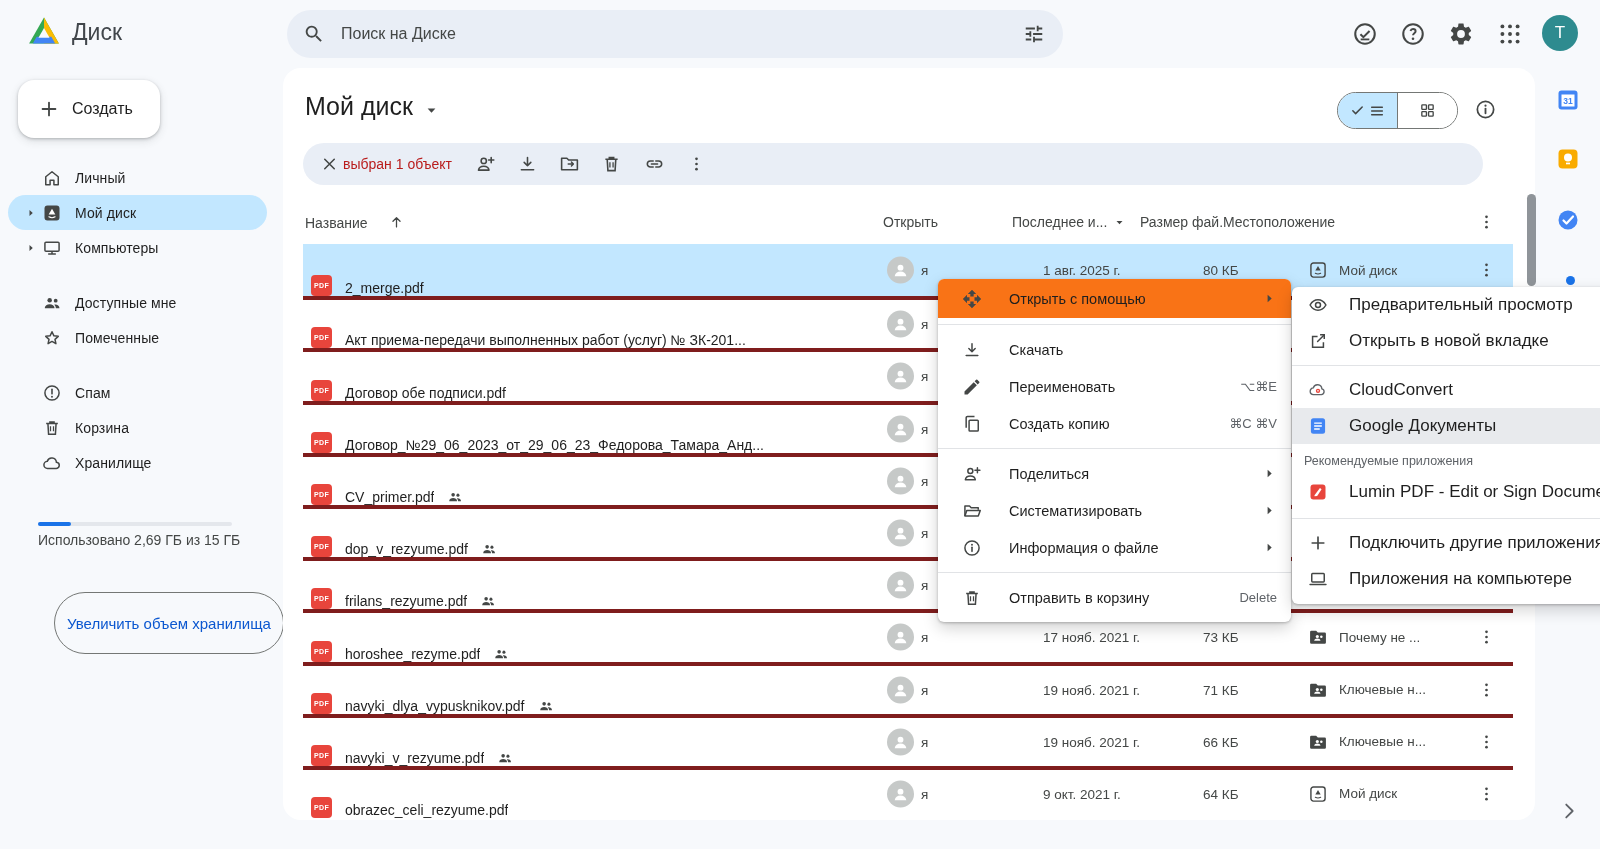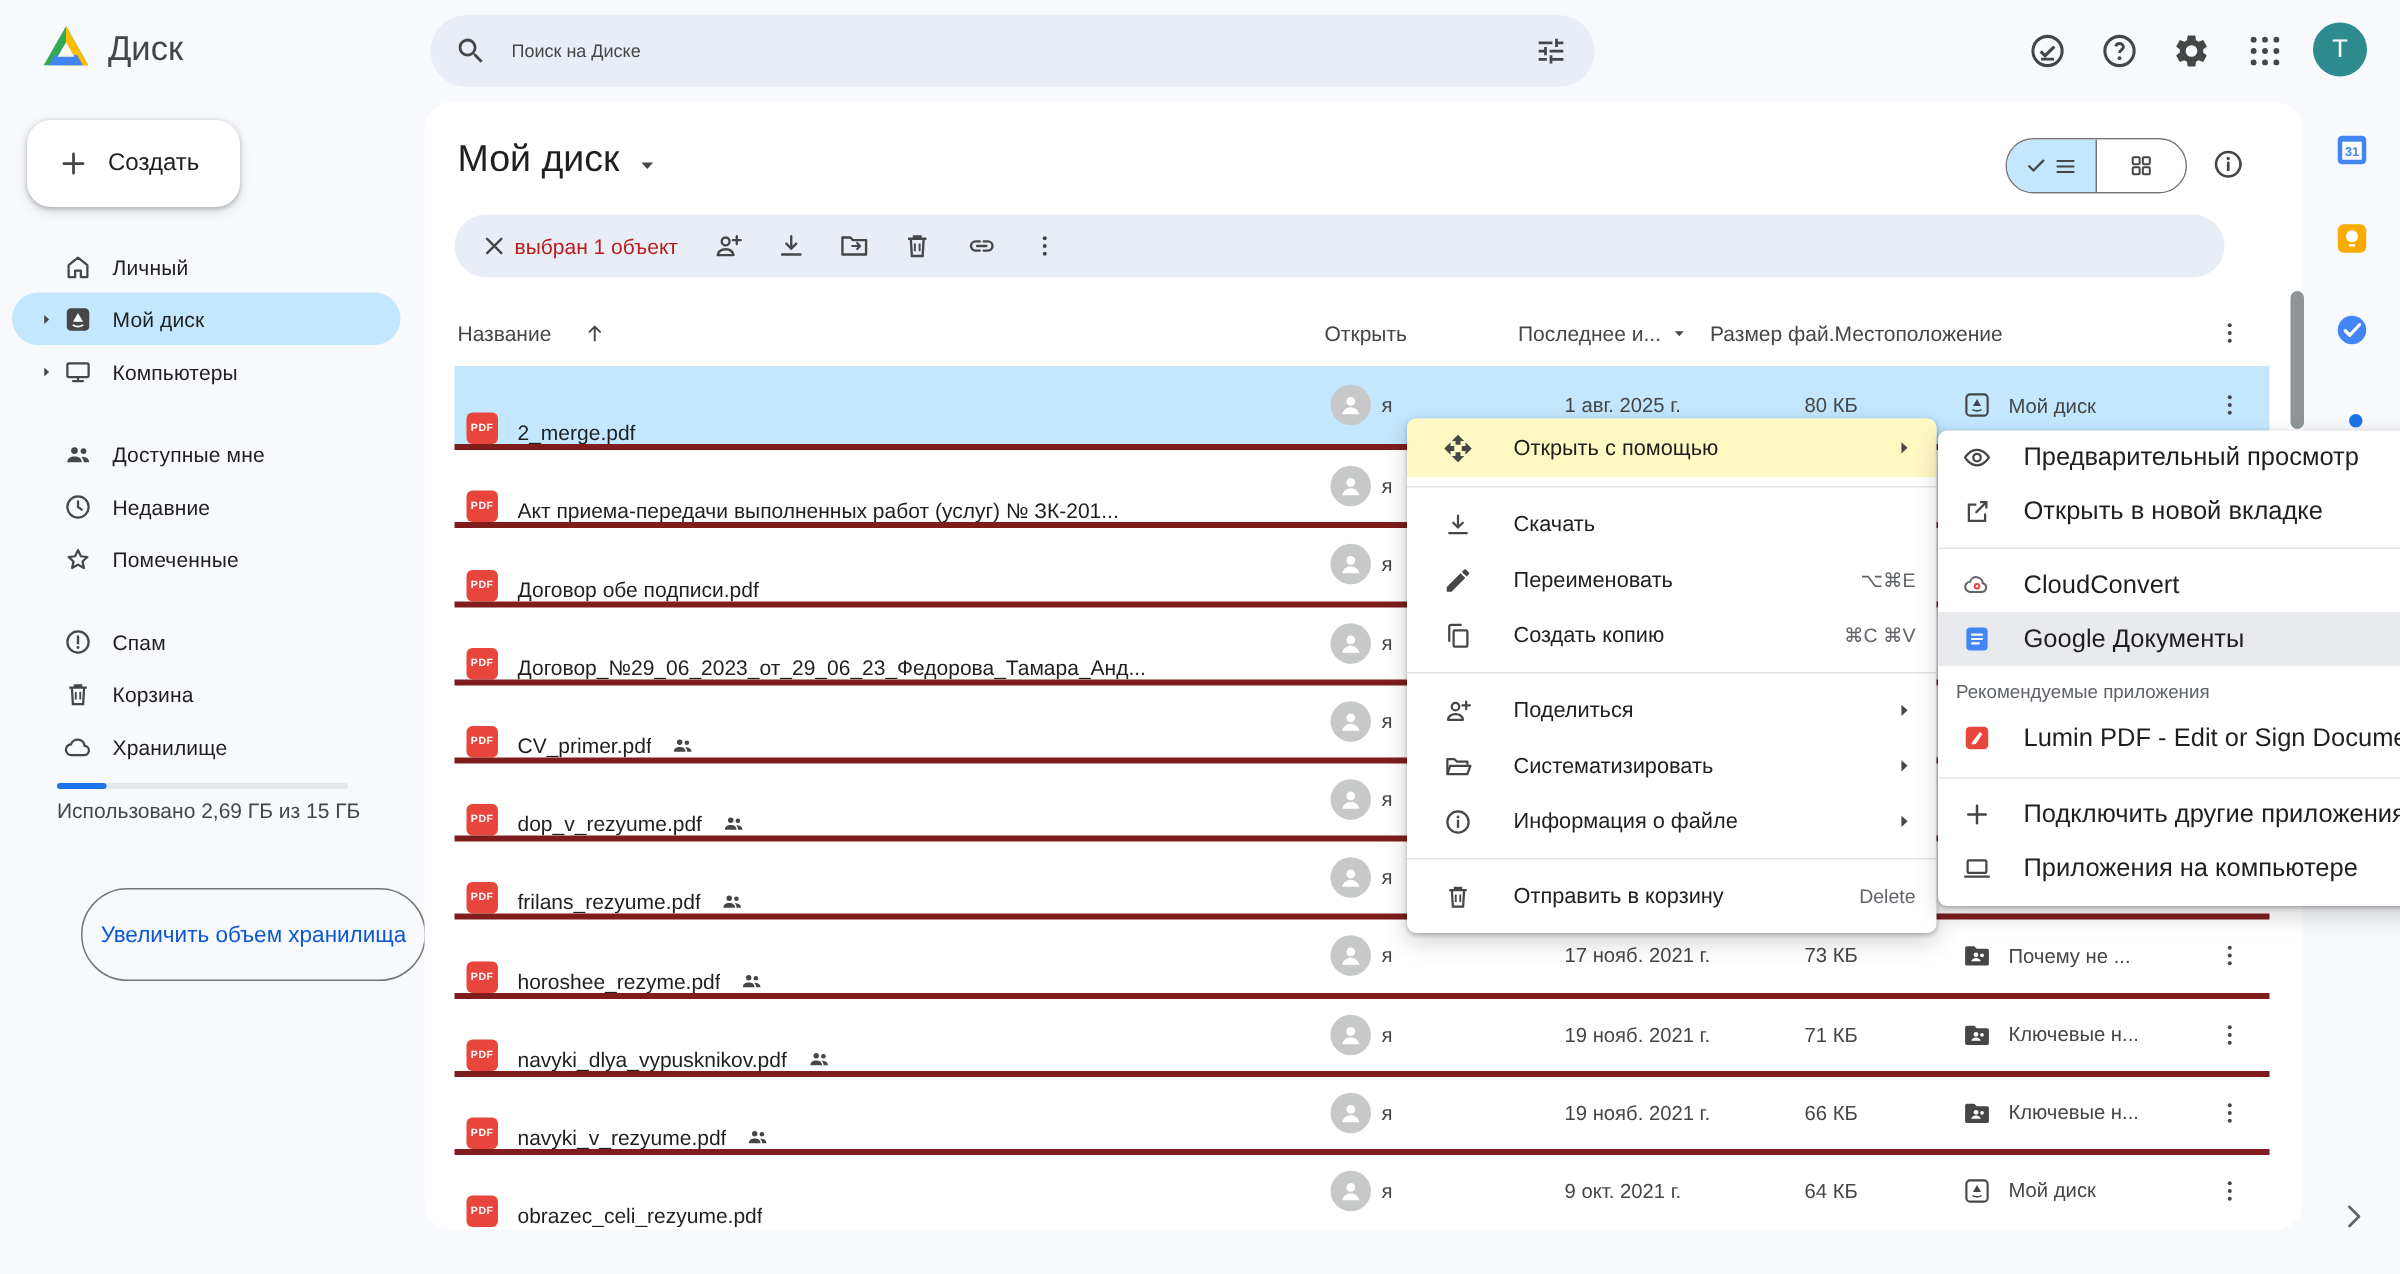--- a/index.html
+++ b/index.html
@@ -7,21 +7,21 @@
        font-family:"Liberation Sans","DejaVu Sans",sans-serif;color:#1F1F1F;}
   #app{position:relative;width:1600px;height:849px;}
   .abs{position:absolute;}
   svg{display:block;}
   .ic{color:#444746;}
 
   
   .app-title{position:absolute;left:72px;top:19px;font-size:23px;color:#41464B;}
   .searchbar{position:absolute;left:287px;top:10px;width:776px;height:48px;background:#E9EEF6;
              border-radius:24px;display:flex;align-items:center;padding:0 18px 0 16px;box-sizing:border-box;}
-  .search-input{flex:1;border:none;background:transparent;outline:none;font-size:12px;color:#444746;
+  .search-input{flex:1;border:none;background:transparent;outline:none;font-size:16px;color:#444746;
                 margin-left:14px;font-family:inherit;}
   .search-input::placeholder{color:#444746;opacity:1;}
   .tb-ic{position:absolute;top:21px;width:26px;height:26px;cursor:pointer;}
   .avatar{position:absolute;left:1542px;top:15px;width:36px;height:36px;border-radius:50%;
           background:#2E8B8F;color:#fff;display:flex;align-items:center;justify-content:center;
           font-size:17px;}
 
   
   .create-btn{position:absolute;left:18px;top:80px;width:142px;height:58px;background:#fff;border:none;
               border-radius:16px;display:flex;align-items:center;gap:12px;padding:0 0 0 20px;cursor:pointer;
@@ -77,21 +77,21 @@
   .cell-loc{position:absolute;left:1005px;top:50%;transform:translateY(-50%);display:flex;align-items:center;
             gap:11px;font-size:13.5px;color:#444746;}
   .cell-kebab{position:absolute;left:1174px;top:50%;transform:translateY(-50%);width:19px;height:19px;
               color:#444746;cursor:pointer;}
   .scrollthumb{position:absolute;left:1527px;top:194px;width:9px;height:92px;border-radius:5px;background:#8F9499;cursor:pointer;}
 
   
   .menu{position:absolute;left:938px;top:279px;width:353px;background:#fff;border-radius:6px;z-index:40;
         box-shadow:0 1px 3px rgba(0,0,0,.25),0 6px 16px rgba(0,0,0,.18);padding-bottom:6px;overflow:hidden;}
   .mi{height:37px;display:flex;align-items:center;padding:0 14px 0 24px;cursor:pointer;}
-  .mi.hl{background:#fef9c3;height:39px;}
+  .mi.hl{background:#f97316;height:39px;}
   .mic{width:20px;height:20px;color:#444746;margin-right:27px;flex:none;}
   .mlabel{font-size:14.5px;color:#1F1F1F;flex:1;white-space:nowrap;}
   .mshort{font-size:13px;color:#5F6368;margin-left:12px;white-space:nowrap;}
   .marrow{width:15px;height:15px;color:#444746;margin-left:12px;flex:none;}
   .mdiv{height:1px;background:#E1E3E6;margin:6px 0;}
 
   .submenu{position:absolute;left:1292px;top:287px;width:340px;background:#fff;border-radius:6px;z-index:41;
            box-shadow:0 1px 3px rgba(0,0,0,.25),0 6px 16px rgba(0,0,0,.18);padding-bottom:7px;}
   .smi{height:36px;display:flex;align-items:center;padding:0 12px 0 16px;cursor:pointer;}
   .smi.hl{background:#E8EAED;}
@@ -393,26 +393,20 @@
       </div>
       <div class="nav-gap"></div>
       <div class="nav-item">
         <svg class="nav-ic">
             <use href="#i-people2"></use>
           </svg>
         <span class="nav-label">Доступные мне</span>
       </div>
       <div class="nav-item">
         <svg class="nav-ic">
-            <use href="#i-clock"></use>
-          </svg>
-        <span class="nav-label">Недавние</span>
-      </div>
-      <div class="nav-item">
-        <svg class="nav-ic">
             <use href="#i-star"></use>
           </svg>
         <span class="nav-label">Помеченные</span>
       </div>
       <div class="nav-gap"></div>
       <div class="nav-item">
         <svg class="nav-ic">
             <use href="#i-alert"></use>
           </svg>
         <span class="nav-label">Спам</span>

